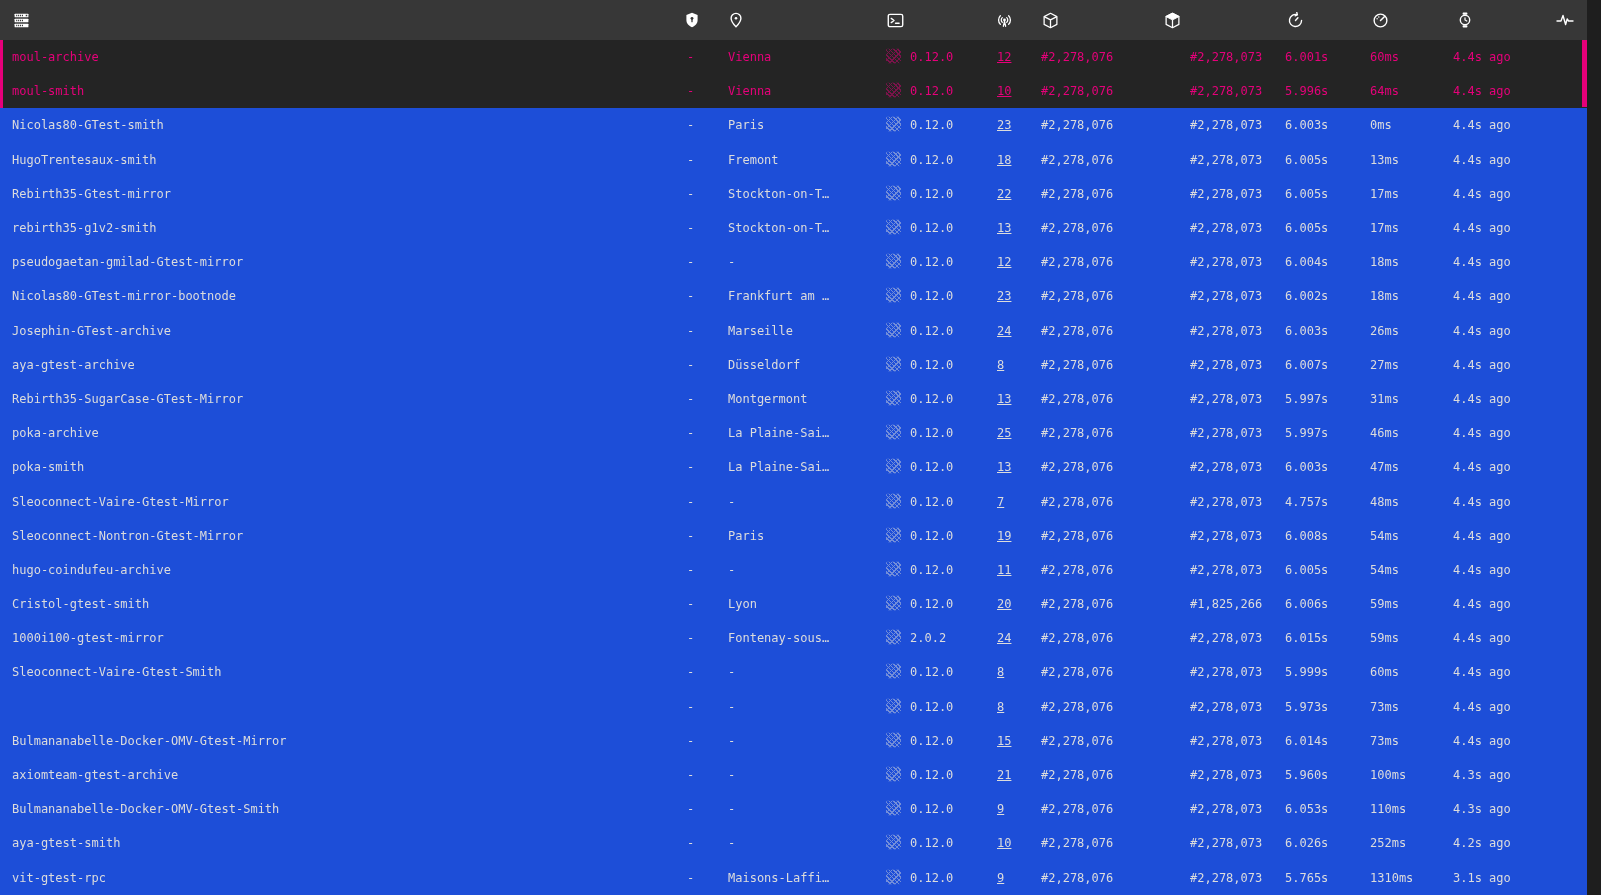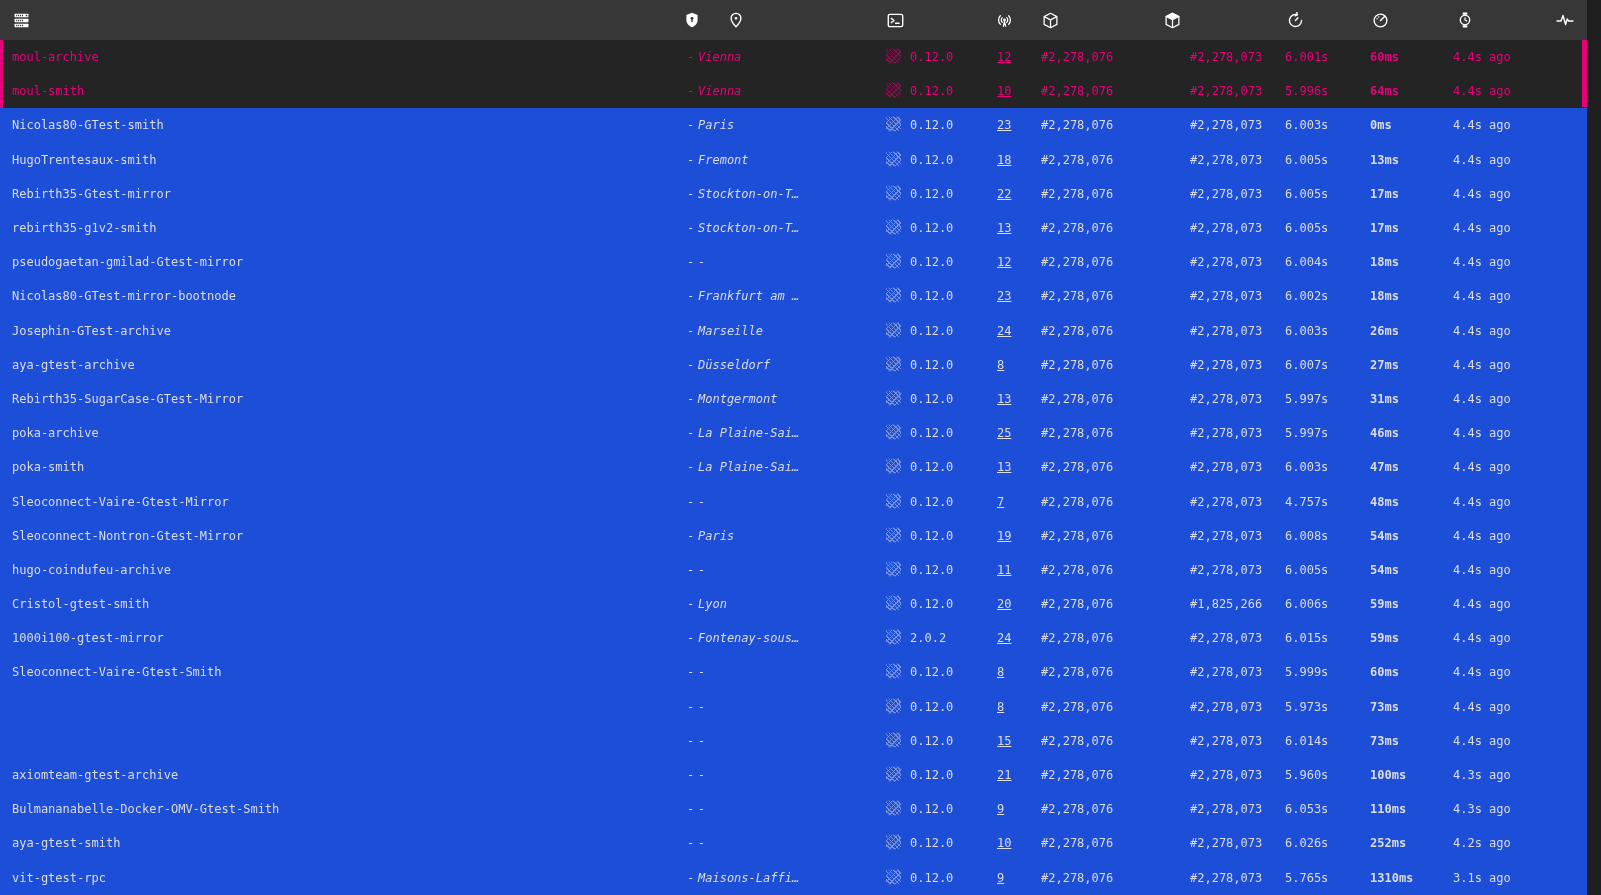--- a/index.html
+++ b/index.html
@@ -33,28 +33,28 @@
     position:absolute;top:50%;transform:translateY(-50%);
     white-space:pre;line-height:1;
   }
   .row.selected{color:#e6007a;background:#242424;}
   .row.selected::before{
     content:"";position:absolute;left:0;top:0;bottom:0;width:3px;background:#e6007a;
   }
   
   .c-name{left:12px;}
   .c-auth{left:687px;}
-  .c-city{left:698px;font-style:italic;}
+  .c-city{left:728px;}
   .c-vicon{left:886px;}
   .c-version{left:910px;}
   .c-peers{left:997px;text-decoration:underline;}
   .c-best{left:1041px;}
   .c-final{left:1190px;text-align:right;}
   .c-time{left:1285px;}
-  .c-lat{left:1370px;font-weight:bold;}
+  .c-lat{left:1370px;}
   .c-ago{left:1453px;}
   .c-up{left:1631px;}
   
   .vicon-blob{
     display:inline-block;width:15px;height:15px;border-radius:2px;
     background-image:repeating-linear-gradient(45deg, currentColor 0 1px, transparent 1px 3px),
                      repeating-linear-gradient(-45deg, currentColor 0 1px, transparent 1px 4px);
     opacity:.45;
   }
   
@@ -470,20 +470,21 @@
       <span class="cell c-peers">8</span>
       <span class="cell c-best">#2,278,076</span>
       <span class="cell c-final">#2,278,073</span>
       <span class="cell c-time">5.973s</span>
       <span class="cell c-lat">73ms</span>
       <span class="cell c-ago">4.4s ago</span>
       <span class="cell c-up">21d</span>
     </div>
 
     <div class="row">
+      <span class="cell c-name">Bulmananabelle-Docker-OMV-Gtest-Mirror</span>
       <span class="cell c-auth">-</span>
       <span class="cell c-city">-</span>
       <span class="cell c-vicon"><span class="vicon-blob"></span></span>
       <span class="cell c-version">0.12.0</span>
       <span class="cell c-peers">15</span>
       <span class="cell c-best">#2,278,076</span>
       <span class="cell c-final">#2,278,073</span>
       <span class="cell c-time">6.014s</span>
       <span class="cell c-lat">73ms</span>
       <span class="cell c-ago">4.4s ago</span>

